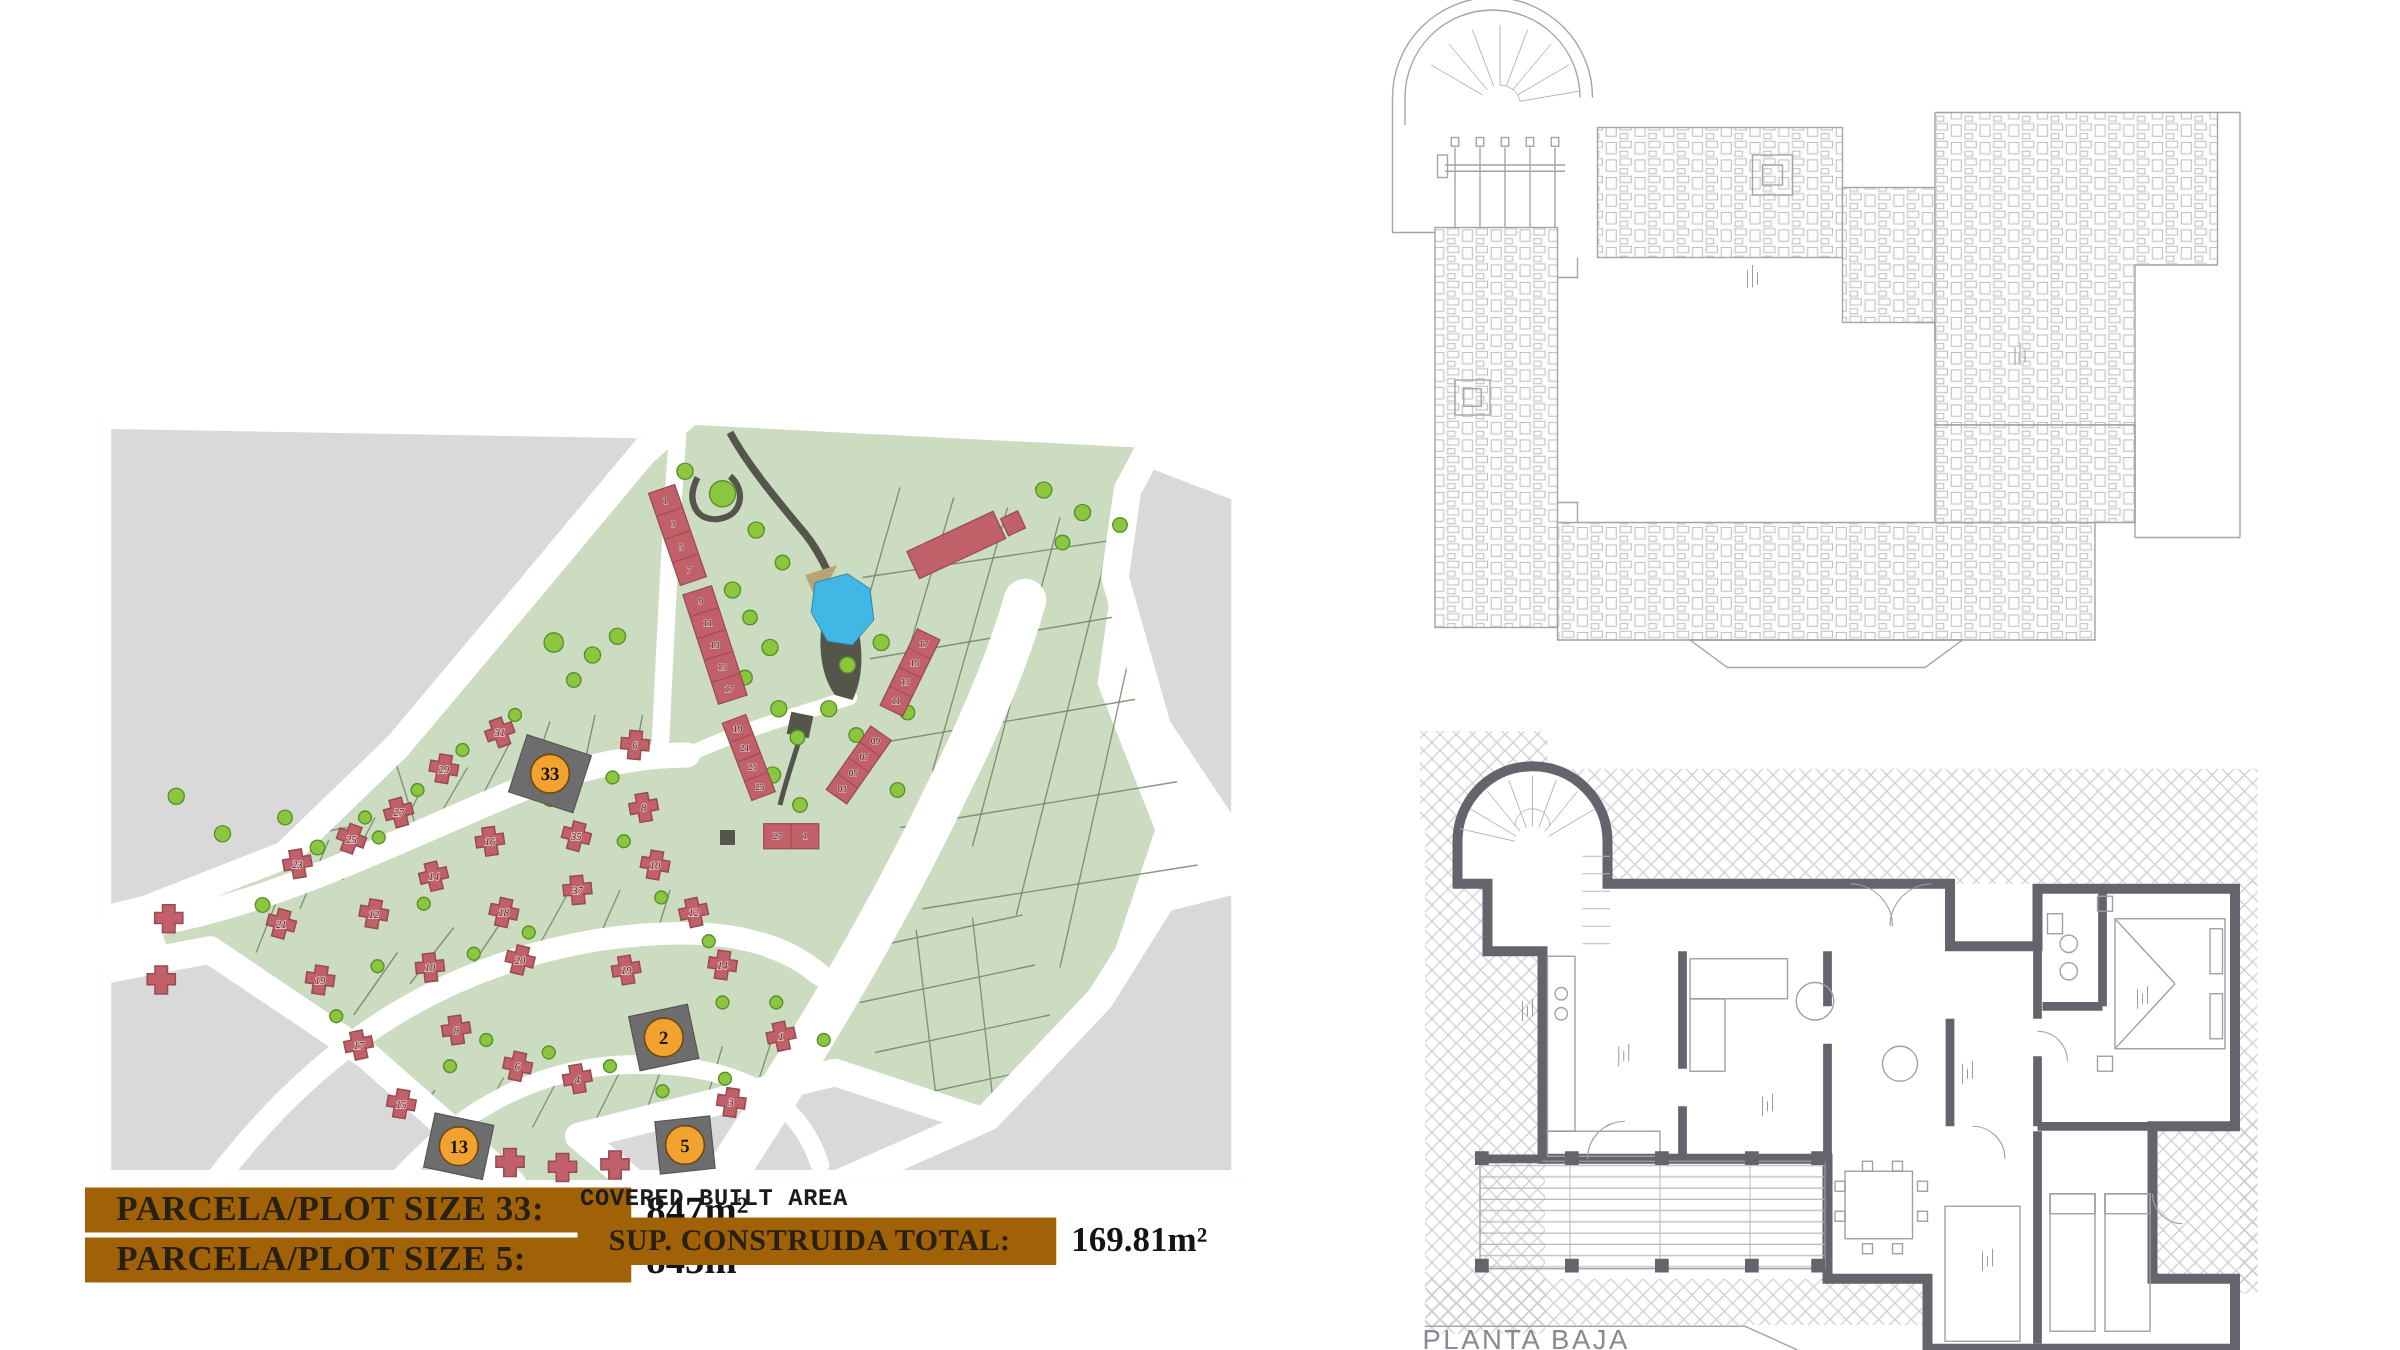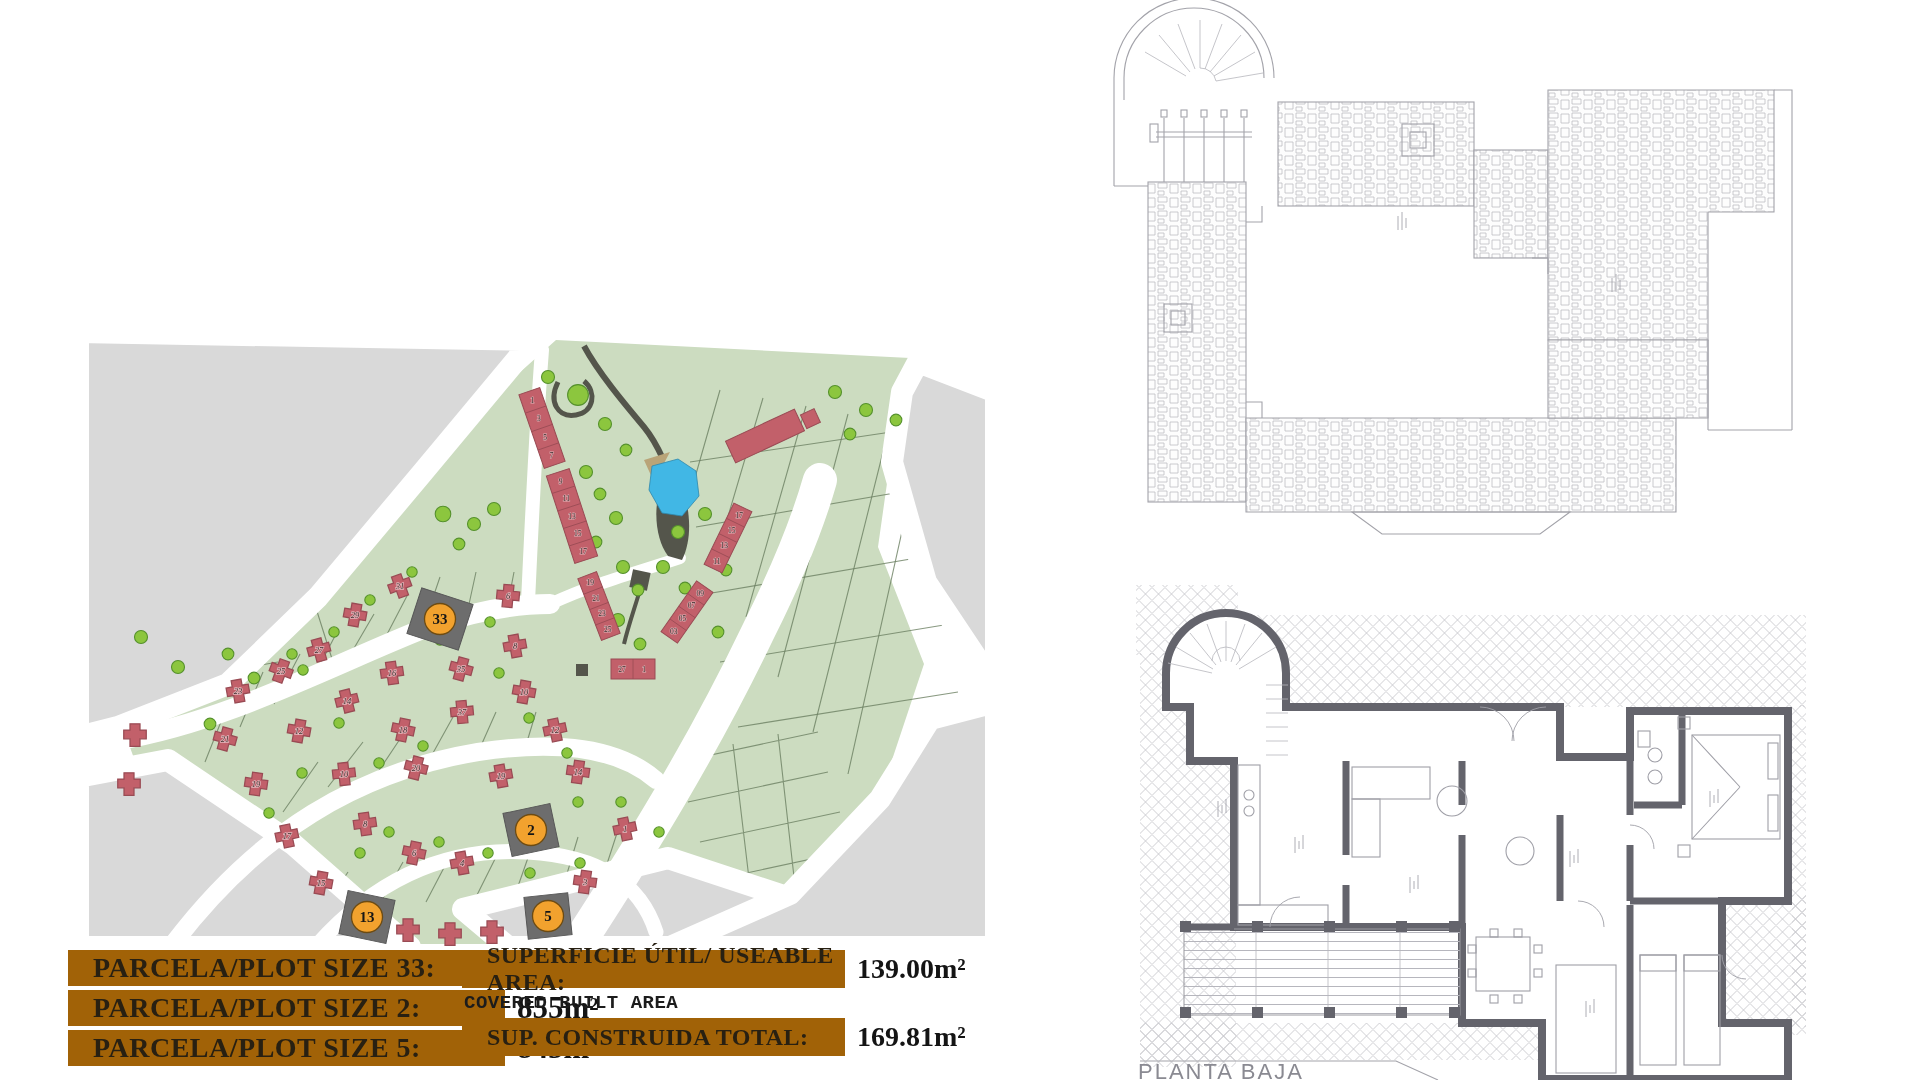--- a/index.html
+++ b/index.html
@@ -482,32 +482,24 @@
   <path class="thin" d="M40,506 H296 L338,525"></path>
   <text class="plan-label" x="38" y="524">PLANTA BAJA</text>
 </svg>
 
 <div id="plot-table" class="tbl">
   <div class="t-row">
     <div class="t-bar">PARCELA/PLOT SIZE 33:</div>
     <div class="t-val">847m²</div>
   </div>
   <div class="t-row">
-    <div class="t-bar">PARCELA/PLOT SIZE 2:</div>
-    <div class="t-val">855m²</div>
-  </div>
-  <div class="t-row">
     <div class="t-bar">PARCELA/PLOT SIZE 5:</div>
     <div class="t-val">845m²</div>
   </div>
 </div>
 
 <div id="area-table" class="tbl">
-  <div class="t-row">
-    <div class="t-bar">SUPERFICIE ÚTIL/ USEABLE AREA:</div>
-    <div class="t-val">139.00m²</div>
-  </div>
   <div class="t-sub">COVERED BUILT AREA</div>
   <div class="t-row">
     <div class="t-bar">SUP. CONSTRUIDA TOTAL:</div>
     <div class="t-val">169.81m²</div>
   </div>
 </div>
 
 </body></html>

